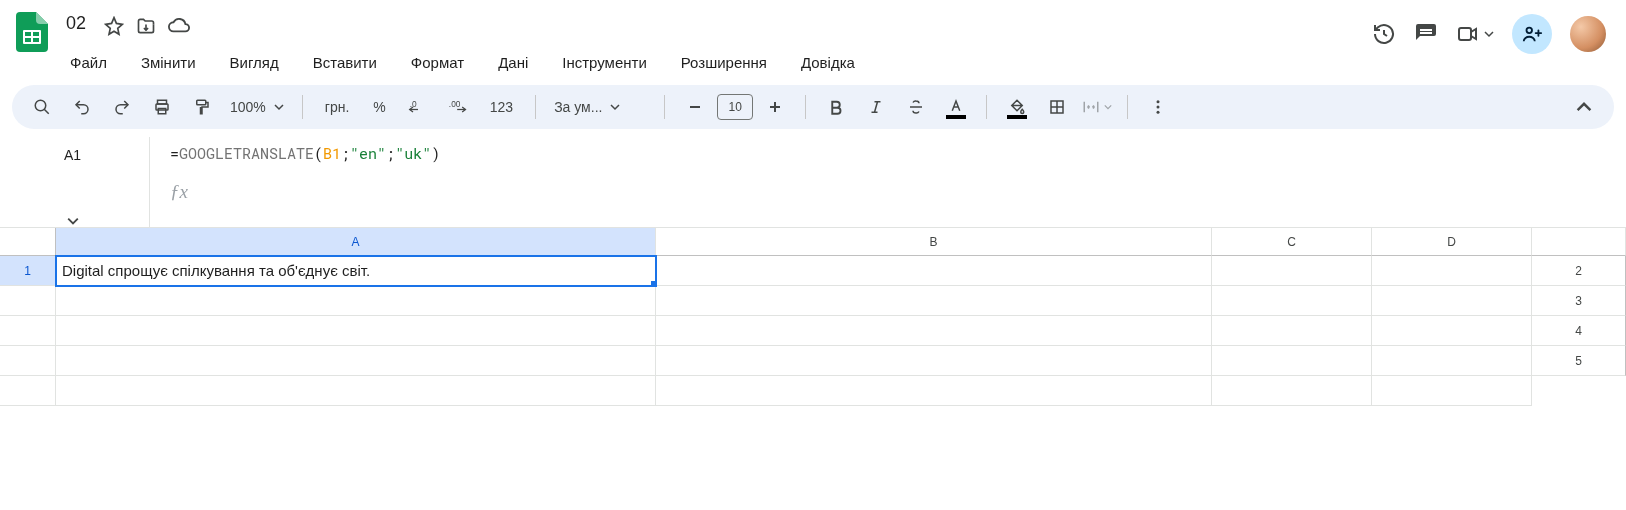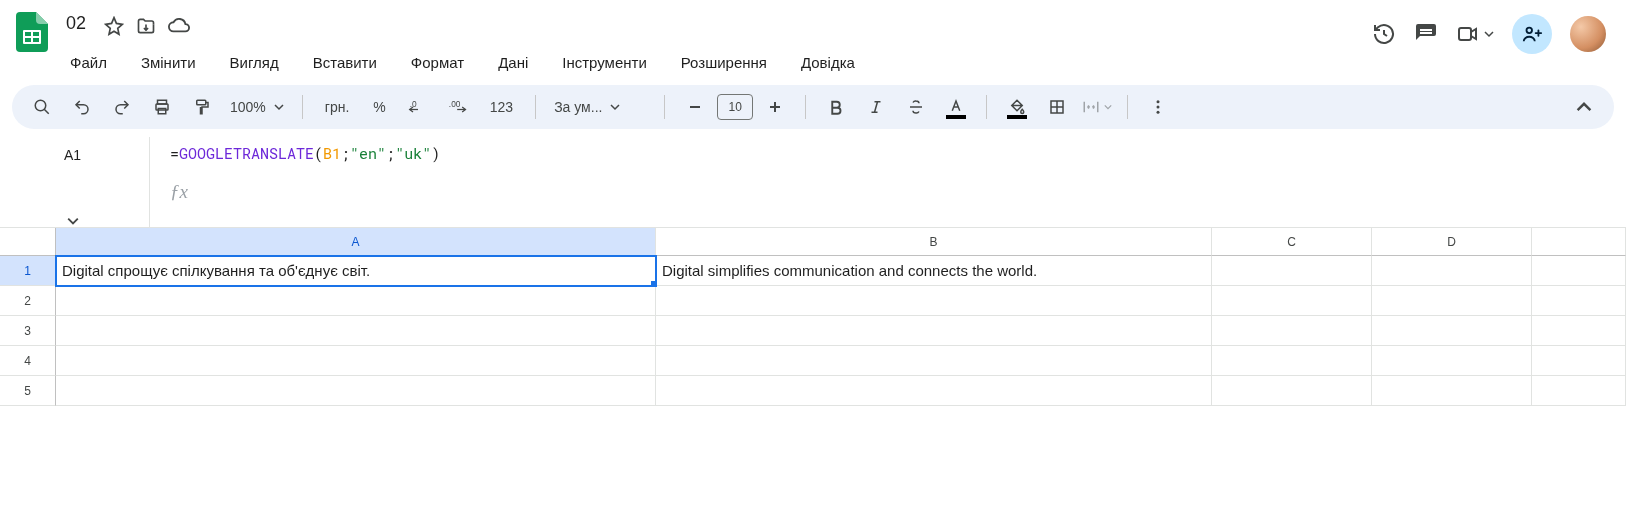--- a/index.html
+++ b/index.html
@@ -35,21 +35,21 @@
   .toolbar-right { margin-left:auto; display:flex; align-items:center; gap:8px; }
 
   
   .fb-row { display:flex; align-items:flex-start; border-bottom:1px solid #e1e3e1; min-height:90px; }
   .name-box-wrap { display:flex; align-items:center; padding:6px 10px 0 6px; border-right:1px solid #e1e3e1; height:90px; width:150px;flex-direction:column; }
   .name-box { font-size:14px; padding:4px 8px; flex:1; }
   .nb-caret { color:#444746; }
   .formula-area { flex:1; padding:6px 16px 0 20px; display:flex; flex-direction:column; gap:18px; }
   .formula-text { font-family: "Roboto Mono", Consolas, monospace; font-size:15px; }
   .fx-icon { font-family: serif; font-style:italic; color:#9aa0a6; font-size:19px; }
-  .tok-fn { color:#6d28d9; }
+  .tok-fn { color:#737373; }
   .tok-ref { color:#f29900; }
   .tok-str { color:#188038; }
   .tok-punc { color:#1f1f1f; }
 
   
   .grid { display:grid; grid-template-columns:56px 600px 556px 160px 160px 94px; font-size:14px; color:#1f1f1f; }
   .corner { background:#fff; border-right:1px solid #c0c0c0; border-bottom:1px solid #c0c0c0; height:28px; }
   .col-head { background:#fff; border-right:1px solid #e1e3e1; border-bottom:1px solid #c0c0c0; height:28px; display:flex; align-items:center; justify-content:center; font-size:12px; color:#444746; }
   .col-head.sel { background:#d3e3fd; color:#0b57d0; font-weight:500; }
   .row-head { background:#fff; border-right:1px solid #c0c0c0; border-bottom:1px solid #e1e3e1; height:30px; display:flex; align-items:center; justify-content:center; font-size:12px; color:#444746; }
@@ -299,21 +299,20 @@
 <div class="grid">
   <div class="corner"></div>
   <div class="col-head sel">A</div>
   <div class="col-head">B</div>
   <div class="col-head">C</div>
   <div class="col-head">D</div>
   <div class="col-head"></div>
 
   <div class="row-head sel">1</div>
   <div class="cell active">Digital спрощує спілкування та об'єднує світ.</div>
-  <div class="cell">Digital simplifies communication and connects the world.</div>
   <div class="cell"></div>
   <div class="cell"></div>
   <div class="cell"></div>
 
   <div class="row-head">2</div>
   <div class="cell"></div>
   <div class="cell"></div>
   <div class="cell"></div>
   <div class="cell"></div>
   <div class="cell"></div>

